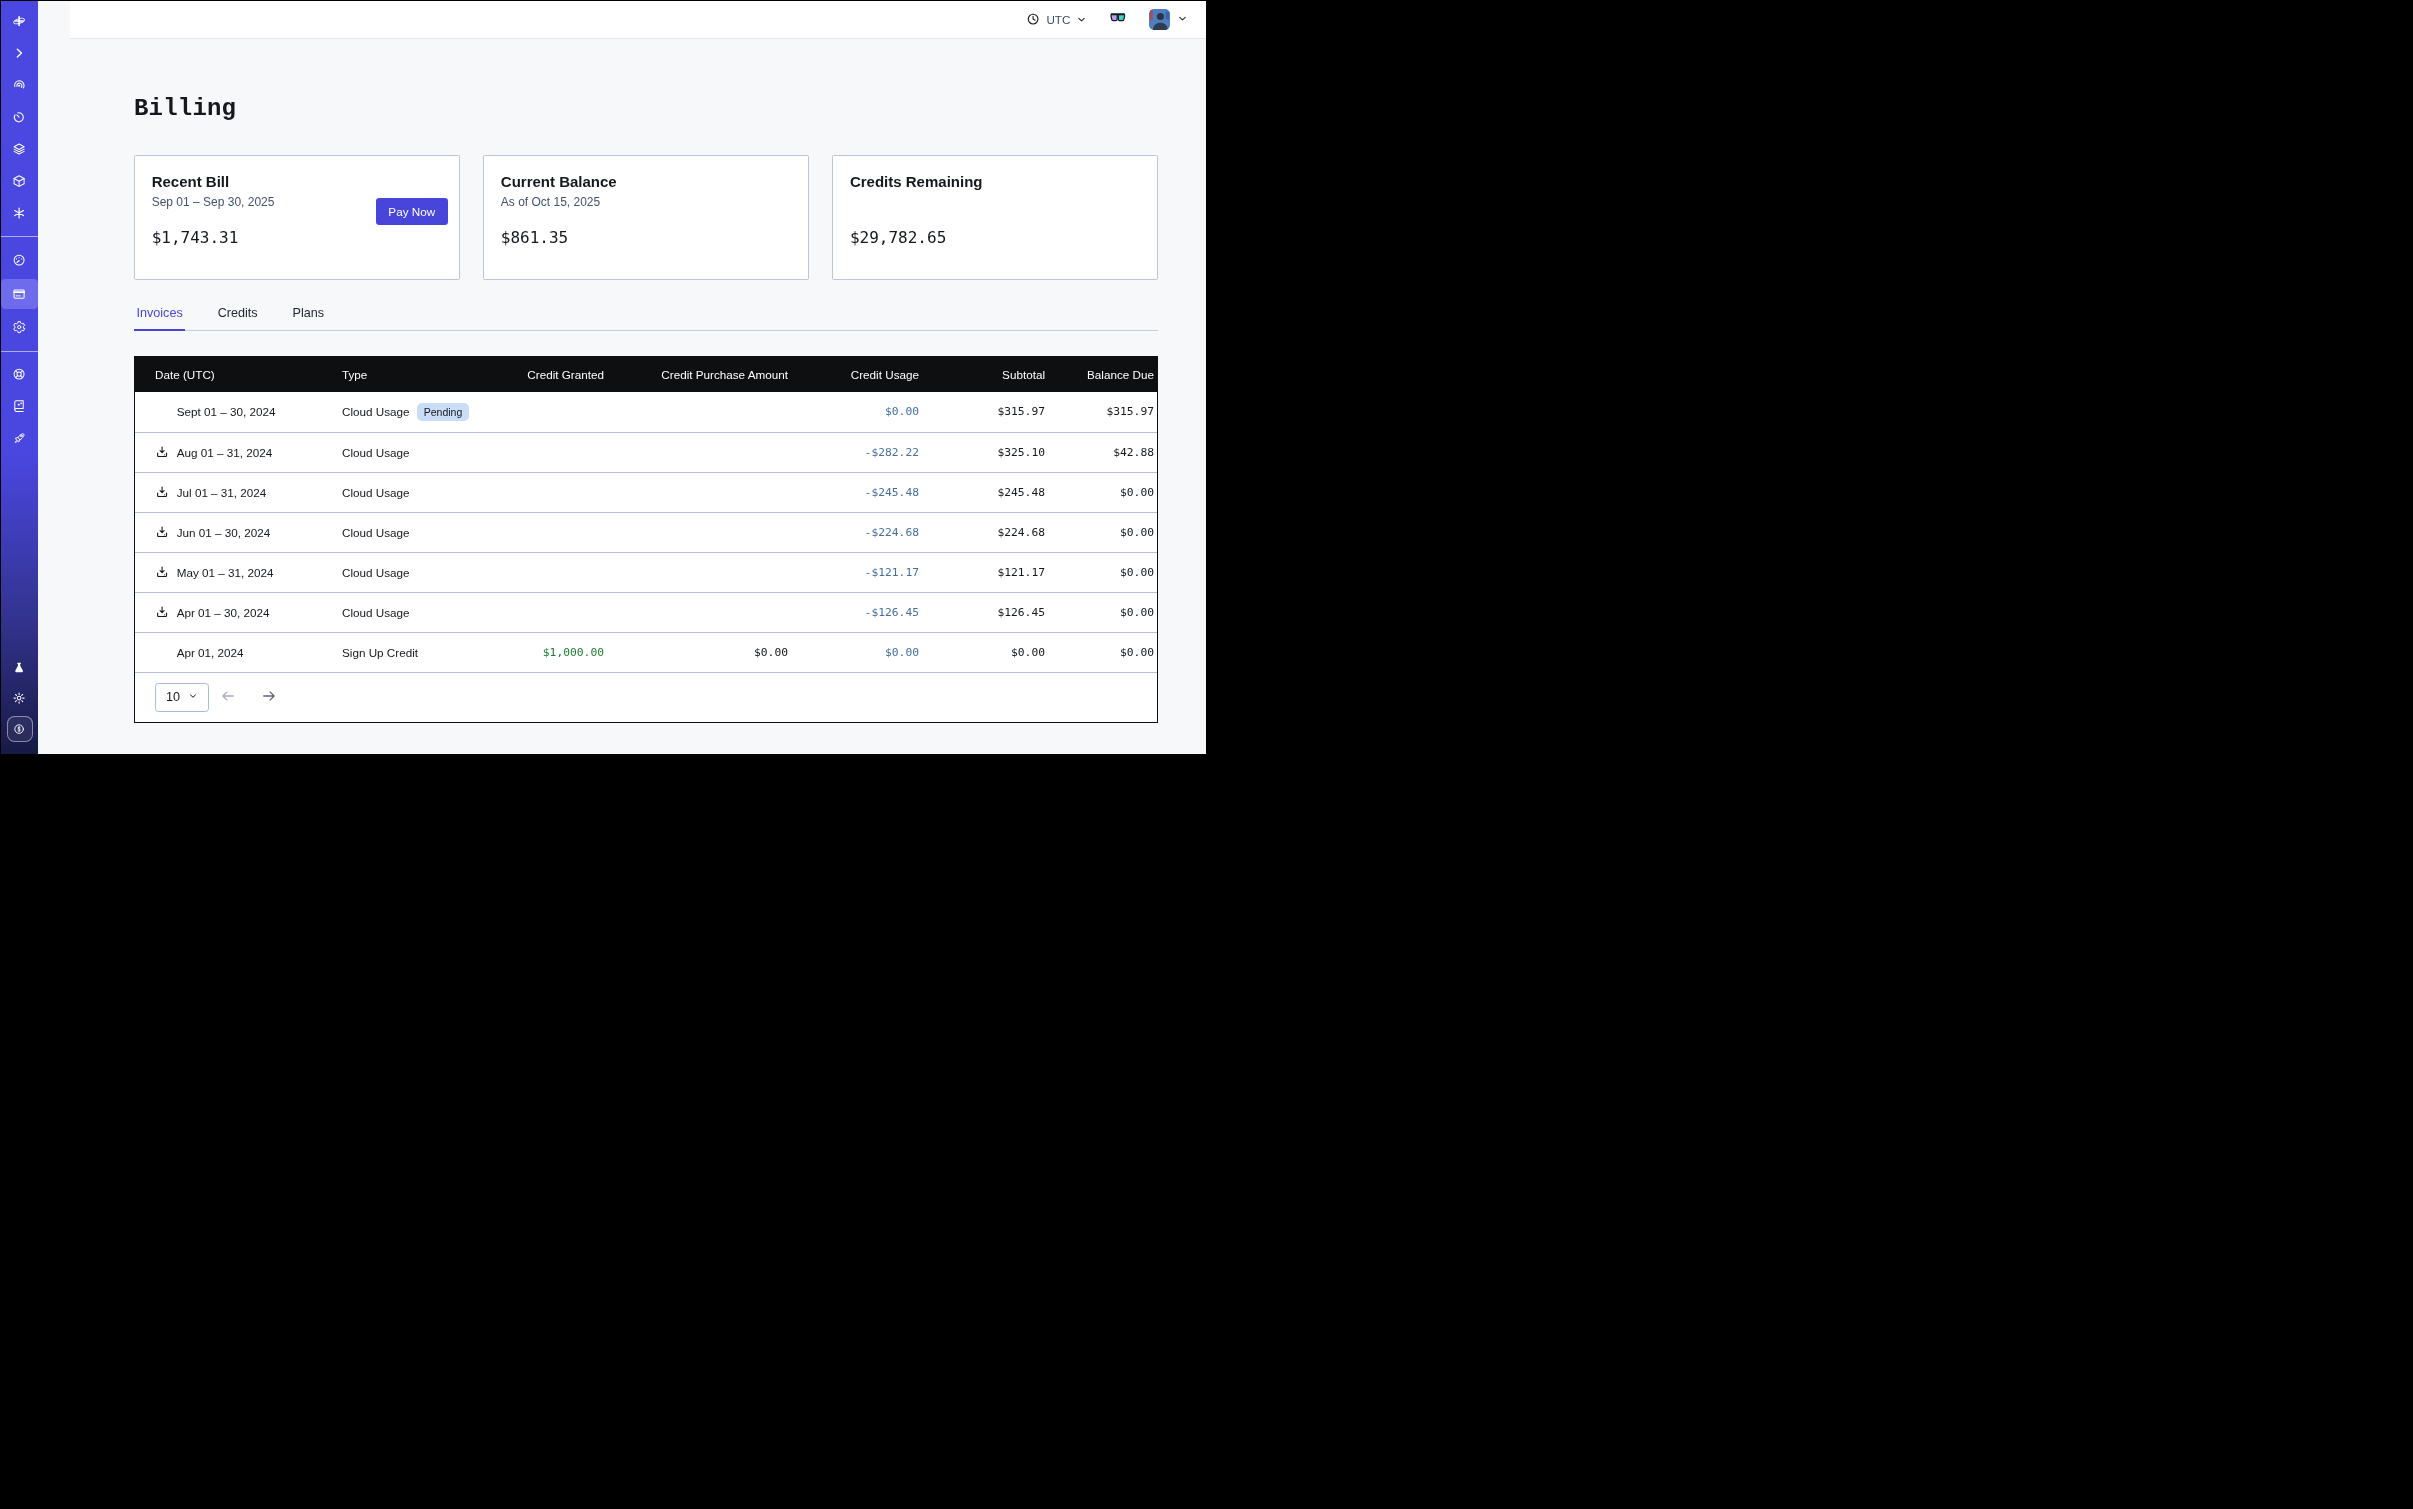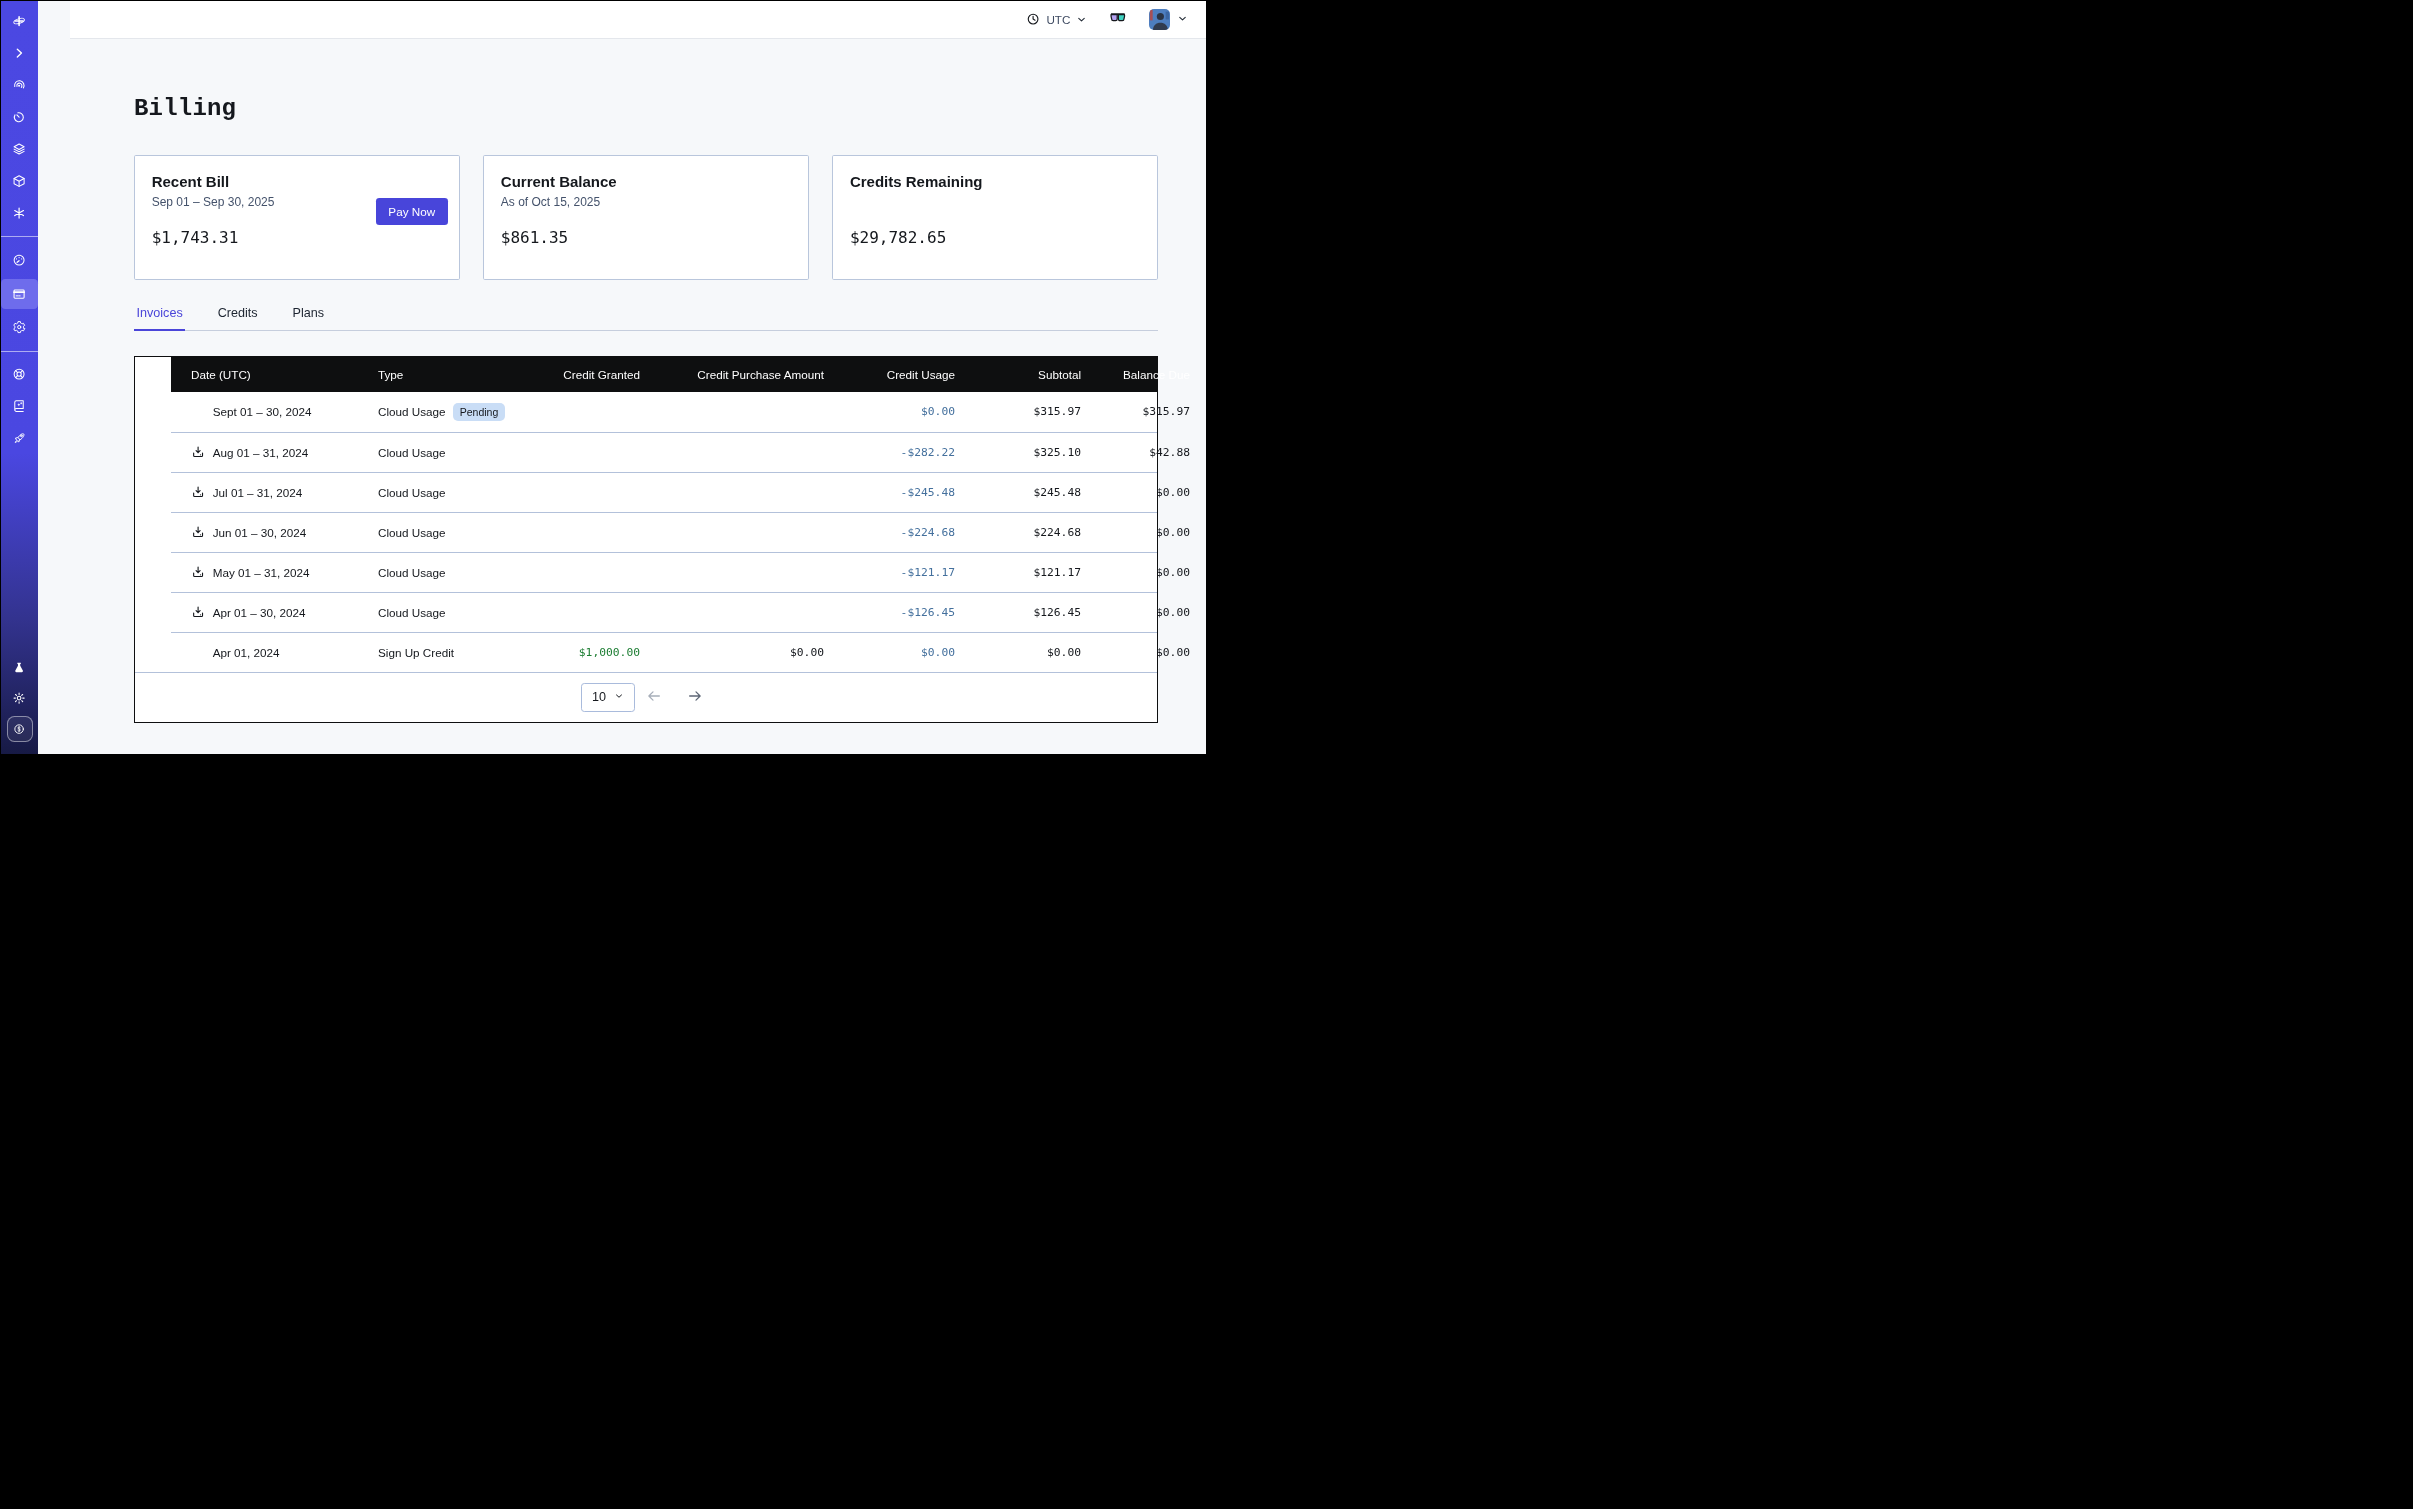--- a/index.html
+++ b/index.html
@@ -61,41 +61,41 @@
   .tab{
     font-size:12.6px; color:#1c2430; padding:4.2px 2.5px 9.2px; cursor:pointer;
     border-bottom:2.1px solid transparent; margin-bottom:-1.3px;text-align:right;
   }
   .tab.active{color:#4a45d9; border-bottom-color:#4a45d9;}
   
   .itable{margin-top:25px; background:#fff; border:1.7px solid #0e0f10;}
   .thead,.trow{
     display:grid;
     grid-template-columns:187px 142px 120px 184px 131px 126px 109px;
-    padding:0 37px 0 20px; align-items:center;margin-left:36px;
+    padding:0 37px 0 20px; align-items:center;
   }
   .thead{height:35px; background:#0e0f10; color:#fff; font-size:11.7px; font-weight:500;}
   .thead .r{text-align:right;}
   .trow{height:40px; font-size:11.7px; color:#15181d; background:#fff; cursor:default;}
   .trow + .trow{border-top:1.7px solid #b3c1da;}
   .datecell{display:flex; align-items:center; gap:7.5px;}
   .dl-slot{width:14.2px; height:14.2px; flex-shrink:0; color:#15181d;}
   .dl-slot svg{width:14.2px; height:14.2px; display:block; cursor:pointer;}
   .typecell{display:flex; align-items:center;}
   .badge{
     background:#c9ddf6; color:#15181d; font-size:10.5px; line-height:1;
     padding:4.2px 6.7px; border-radius:5px; margin-left:7.5px;
   }
   .num{font-family:"DejaVu Sans Mono", monospace; font-size:11.3px; text-align:right;}
   .c-usage{color:#44709d;}
   .c-granted{color:#1e7e34;}
   
   .tfoot{
     border-top:1.7px solid #b3c1da; height:50px; display:flex; align-items:center;
-    justify-content:center; padding:0 28.5px 0 20px; background:#fff;gap:11px;
+    justify-content:flex-start; padding:0 28.5px 0 20px; background:#fff;gap:11px;
   }
   .pagesize{
     border:0.8px solid #a9bbdc; border-radius:3.3px; padding:6.7px 10px;
     display:flex; align-items:center; gap:7.5px; font-size:12.6px; color:#15181d; cursor:pointer; background:#fff;
   }
   .pager{display:flex; align-items:center; gap:25px;}
   .pager .arrow{display:block; cursor:pointer;}
   .arrow.prev{color:#a7aeb9;}
   .arrow.next{color:#5d6675;}
 </style>

